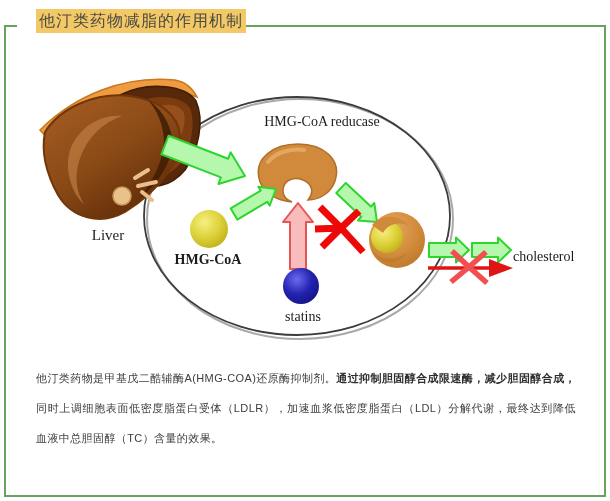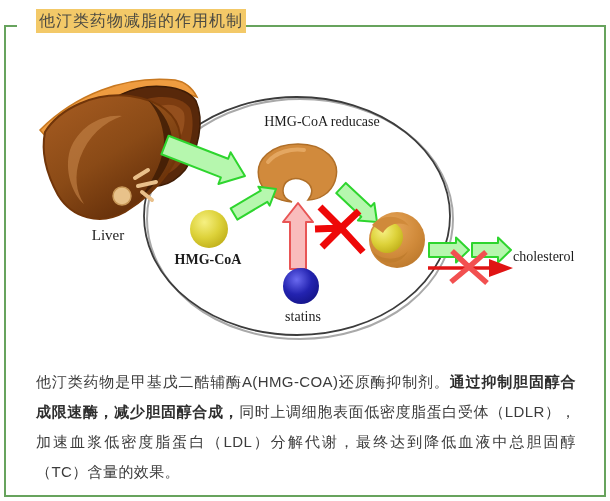--- a/index.html
+++ b/index.html
@@ -5,21 +5,21 @@
   html,body{margin:0;padding:0;background:#fff;}
   .page{position:relative;width:610px;height:501px;background:#fff;overflow:hidden;
         font-family:"Liberation Sans",sans-serif;}
   .frame{position:absolute;left:4px;top:25px;width:598px;height:468px;
          border:2px solid #67a35d;z-index:1;background:transparent;}
   .title-gap{position:absolute;left:17px;top:0;width:196px;height:40px;background:#fff;z-index:3;}
   .title{position:absolute;left:36px;top:9px;z-index:4;background:#f3c968;color:#4c4a42;
          font-size:16px;line-height:24px;padding:0 3px;letter-spacing:1px;white-space:nowrap;}
   .diagram{position:absolute;left:0;top:0;z-index:2;}
   .desc{position:absolute;left:36px;top:352px;width:540px;z-index:2;
-        font-size:15px;line-height:30px;color:#3c3c3c;letter-spacing:0.4px;text-align:justify;}
+        font-size:11px;line-height:30px;color:#3c3c3c;letter-spacing:0.4px;text-align:justify;}
   .desc b{font-weight:bold;color:#2e2e2e;}
   svg text{font-family:"Liberation Serif",serif;fill:#1c1c1c;}
   .cell-membrane{fill:none;stroke:#3c3c3c;stroke-width:1.8;}
   .cell-shadow{fill:none;stroke:#a9a9a9;stroke-width:2;}
   .garrow{stroke:#2ed52e;stroke-width:2;stroke-linejoin:round;}
   .parrow{stroke:#e85555;stroke-width:2;stroke-linejoin:round;}
   .burst{stroke-linecap:butt;fill:none;}
 </style>
 </head>
 <body>

